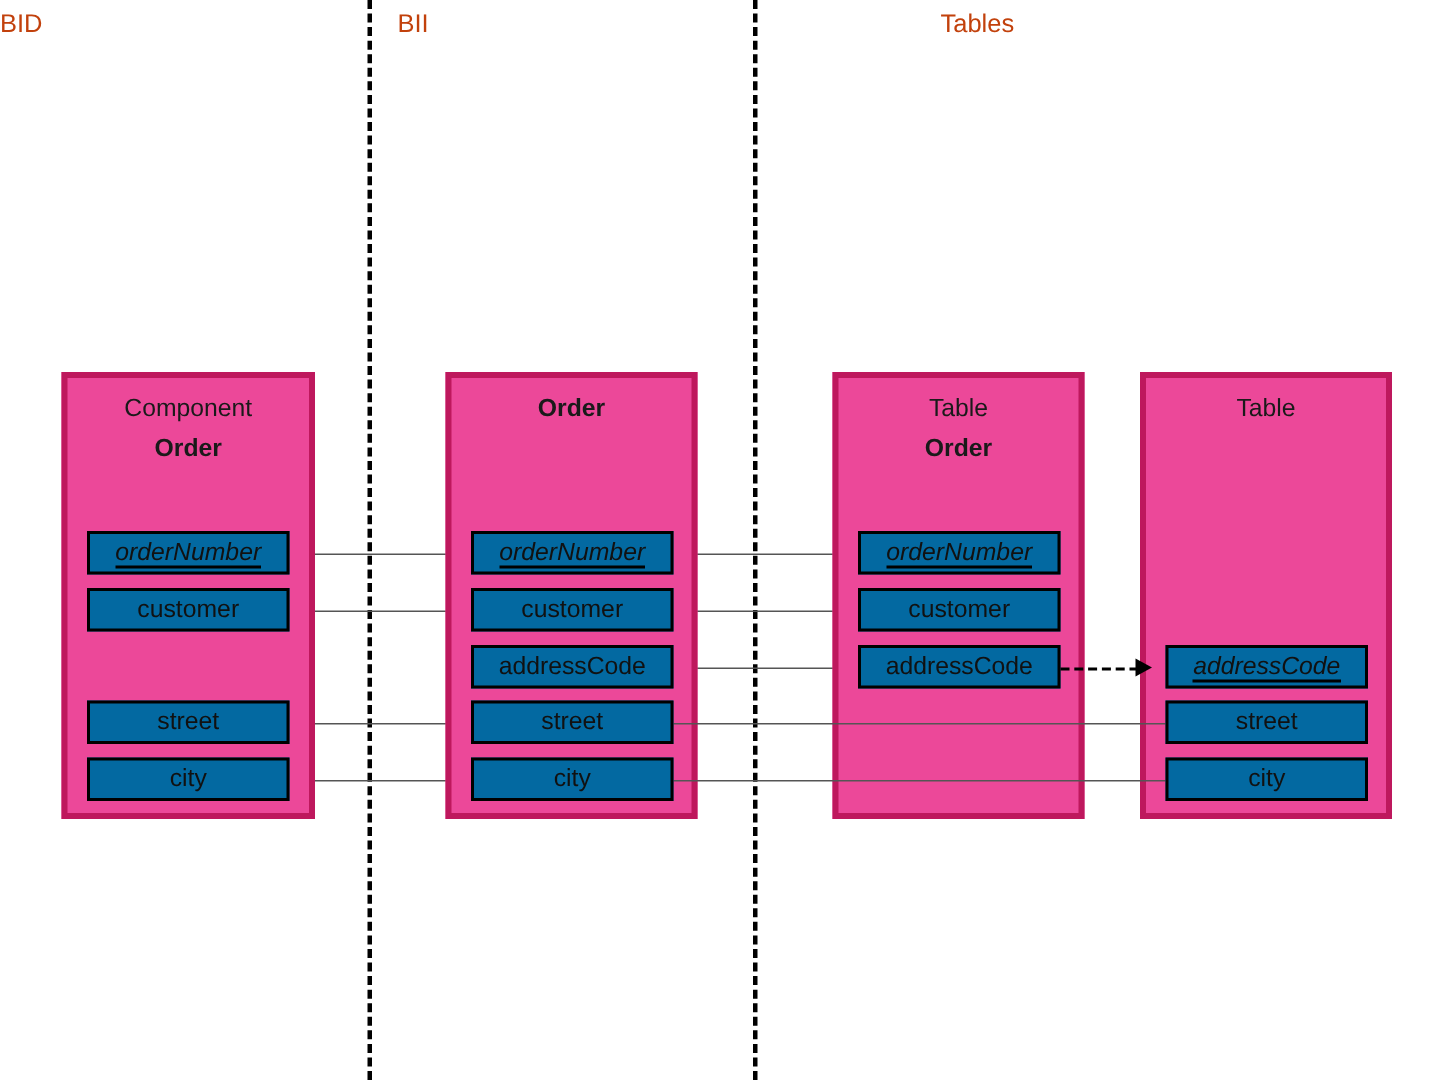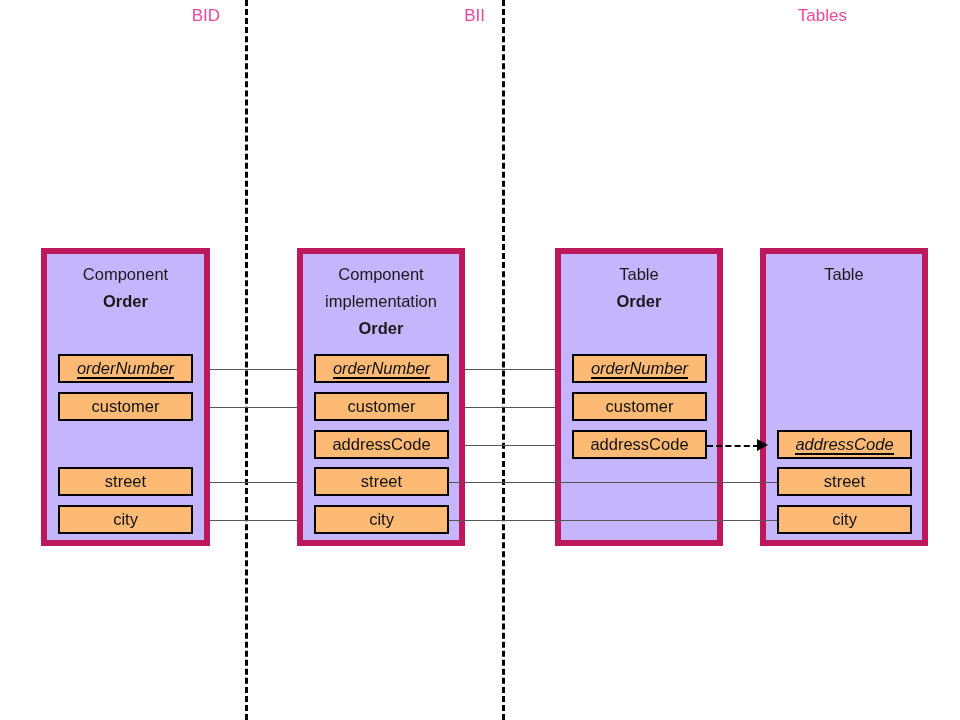--- a/index.html
+++ b/index.html
@@ -16,59 +16,59 @@
     height: 720px;
     background: #ffffff;
     overflow: hidden;
   }
 
   
   .col-header {
     position: absolute;
     top: 5px;
     font-size: 17px;
-    color: #ec4899;
-    text-align: right;
+    color: #c2410c;
+    text-align: left;
     white-space: nowrap;
     line-height: 22px;
   }
 
   
   .separator {
     position: absolute;
     top: 0;
     width: 0;
     height: 720px;
     border-left: 3px dashed #000000;
   }
 
   
   .entity {
     position: absolute;
-    background: #c4b5fd;
-    border: 6px solid #be185d;
+    background: #ec4899;
+    border: 4px solid #be185d;
     box-sizing: border-box;
     z-index: 3;
   }
   .entity-title {
     text-align: center;
     font-size: 16.5px;
     color: #1a1a1a;
     line-height: 27px;
     padding-top: 7px;
     white-space: nowrap;
   }
   .entity-title .name {
     font-weight: bold;
   }
 
   
   .field {
     position: absolute;
-    background: #fdba74;
+    background: #0369a1;
     border: 2.5px solid #000000;
     box-sizing: border-box;
     height: 29px;
     line-height: 24px;
     text-align: center;
     font-size: 16.5px;
     color: #111111;
     z-index: 5;
     white-space: nowrap;
     overflow: hidden;
@@ -140,21 +140,20 @@
   </div>
   <div class="field" style="left:58px;top:467px;width:135px;">
     <span>street</span>
   </div>
   <div class="field" style="left:58px;top:505px;width:135px;">
     <span>city</span>
   </div>
 
   <div class="entity" style="left:297px;top:248px;width:168px;height:298px;">
     <div class="entity-title">
-      <div style="white-space:normal;padding:0 6px;">Component implementation</div>
       <div class="name">Order</div>
     </div>
   </div>
   <div class="field key" style="left:314px;top:354px;width:135px;">
     <span>orderNumber</span>
   </div>
   <div class="field" style="left:314px;top:392px;width:135px;">
     <span>customer</span>
   </div>
   <div class="field" style="left:314px;top:430px;width:135px;">

